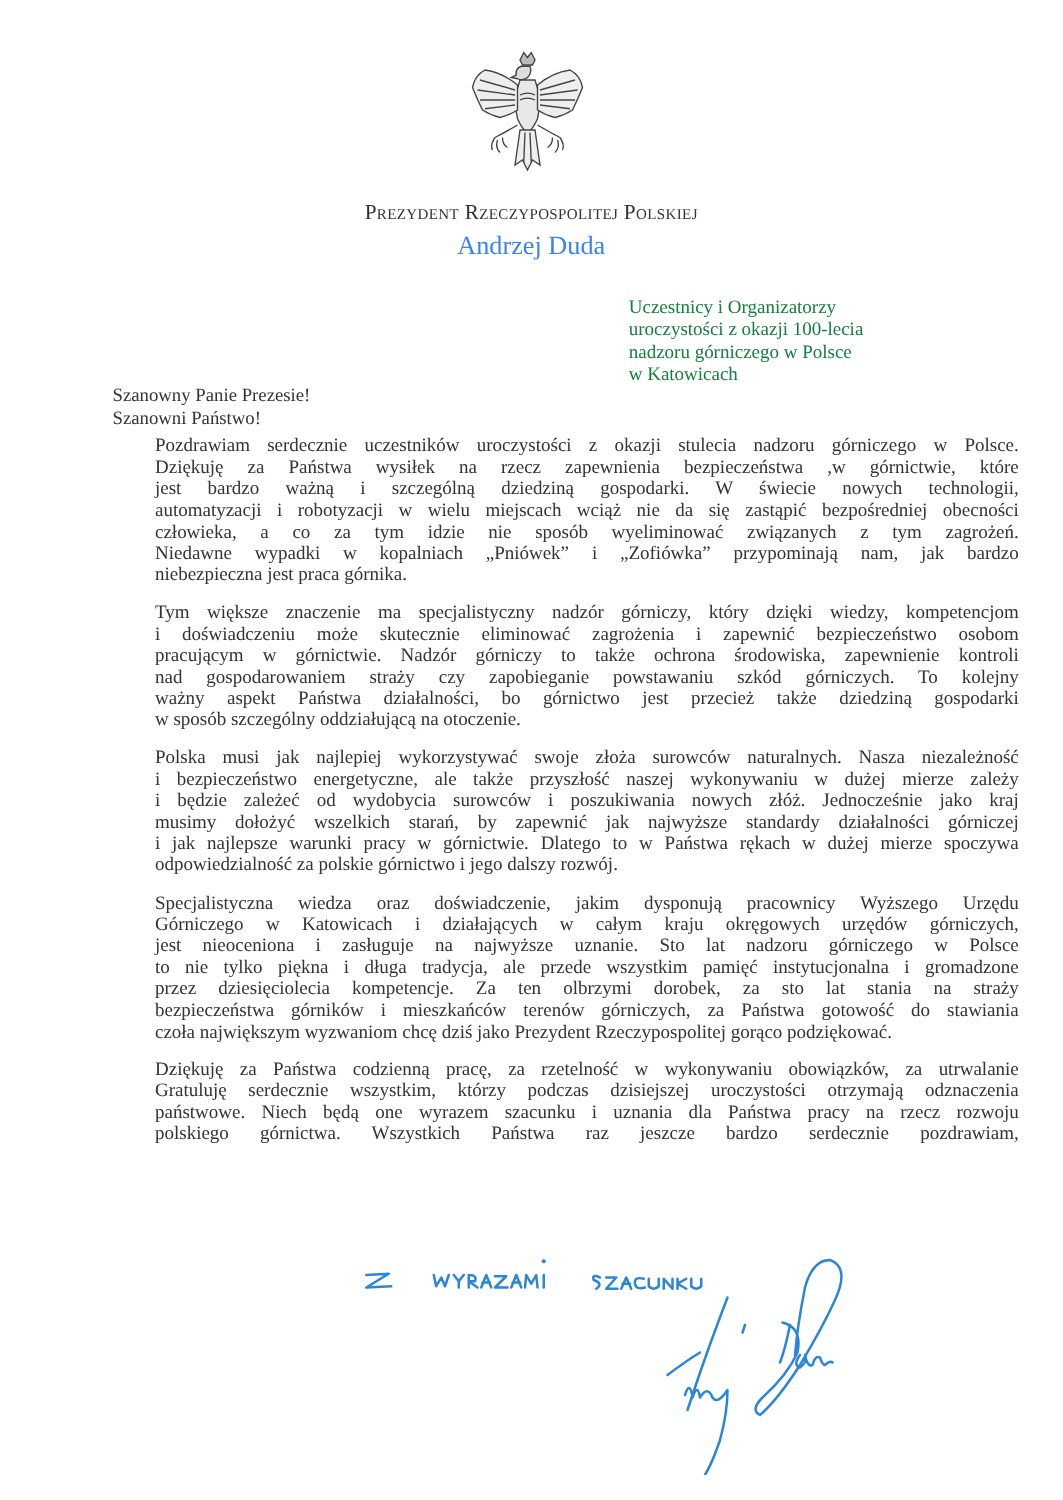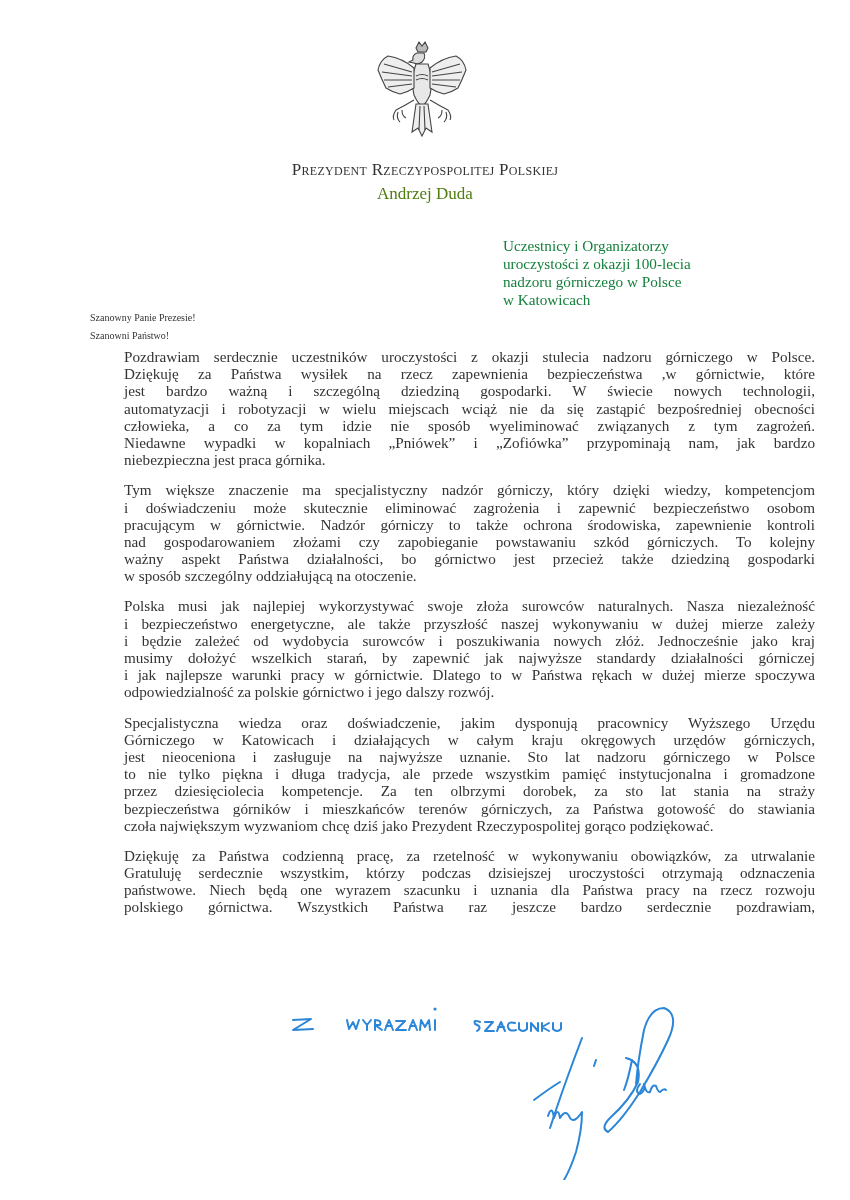--- a/index.html
+++ b/index.html
@@ -24,35 +24,35 @@
       font-size: 17px;
       letter-spacing: 0.3px;
       color: #333;
       font-variant: small-caps;
     }
     .header-name {
       position: absolute;
       left: 0; width: 850px;
       top: 184px;
       text-align: center;
-      font-size: 17px;
-      color: #4d7c0f;
+      font-size: 21px;
+      color: #3b82f6;
     }
     .recipient {
       position: absolute;
       left: 503px; top: 237px;
       font-size: 15.2px;
       line-height: 18px;
       color: #15803d;
     }
     .recipient div { white-space: nowrap; }
     .greeting {
       position: absolute;
       left: 90px; top: 309px;
-      font-size: 10px;
+      font-size: 15px;
       line-height: 17.5px;
       color: #333;
     }
     .body-text {
       position: absolute;
       left: 90px; top: 348px;
       width: 725px;
       font-size: 15.2px;
       color: #333;
     }
@@ -131,21 +131,21 @@
     <span class="line">jest bardzo ważną i szczególną dziedziną gospodarki. W świecie nowych technologii,</span>
     <span class="line">automatyzacji i robotyzacji w wielu miejscach wciąż nie da się zastąpić bezpośredniej obecności</span>
     <span class="line">człowieka, a co za tym idzie nie sposób wyeliminować związanych z tym zagrożeń.</span>
     <span class="line">Niedawne wypadki w kopalniach „Pniówek” i „Zofiówka” przypominają nam, jak bardzo</span>
     <span class="line last">niebezpieczna jest praca górnika.</span>
   </div>
   <div class="para">
     <span class="line">Tym większe znaczenie ma specjalistyczny nadzór górniczy, który dzięki wiedzy, kompetencjom</span>
     <span class="line">i doświadczeniu może skutecznie eliminować zagrożenia i zapewnić bezpieczeństwo osobom</span>
     <span class="line">pracującym w górnictwie. Nadzór górniczy to także ochrona środowiska, zapewnienie kontroli</span>
-    <span class="line">nad gospodarowaniem złożami czy zapobieganie powstawaniu szkód górniczych. To kolejny</span>
+    <span class="line">nad gospodarowaniem straży czy zapobieganie powstawaniu szkód górniczych. To kolejny</span>
     <span class="line">ważny aspekt Państwa działalności, bo górnictwo jest przecież także dziedziną gospodarki</span>
     <span class="line last">w sposób szczególny oddziałującą na otoczenie.</span>
   </div>
   <div class="para">
     <span class="line">Polska musi jak najlepiej wykorzystywać swoje złoża surowców naturalnych. Nasza niezależność</span>
     <span class="line">i bezpieczeństwo energetyczne, ale także przyszłość naszej wykonywaniu w dużej mierze zależy</span>
     <span class="line">i będzie zależeć od wydobycia surowców i poszukiwania nowych złóż. Jednocześnie jako kraj</span>
     <span class="line">musimy dołożyć wszelkich starań, by zapewnić jak najwyższe standardy działalności górniczej</span>
     <span class="line">i jak najlepsze warunki pracy w górnictwie. Dlatego to w Państwa rękach w dużej mierze spoczywa</span>
     <span class="line last">odpowiedzialność za polskie górnictwo i jego dalszy rozwój.</span>

